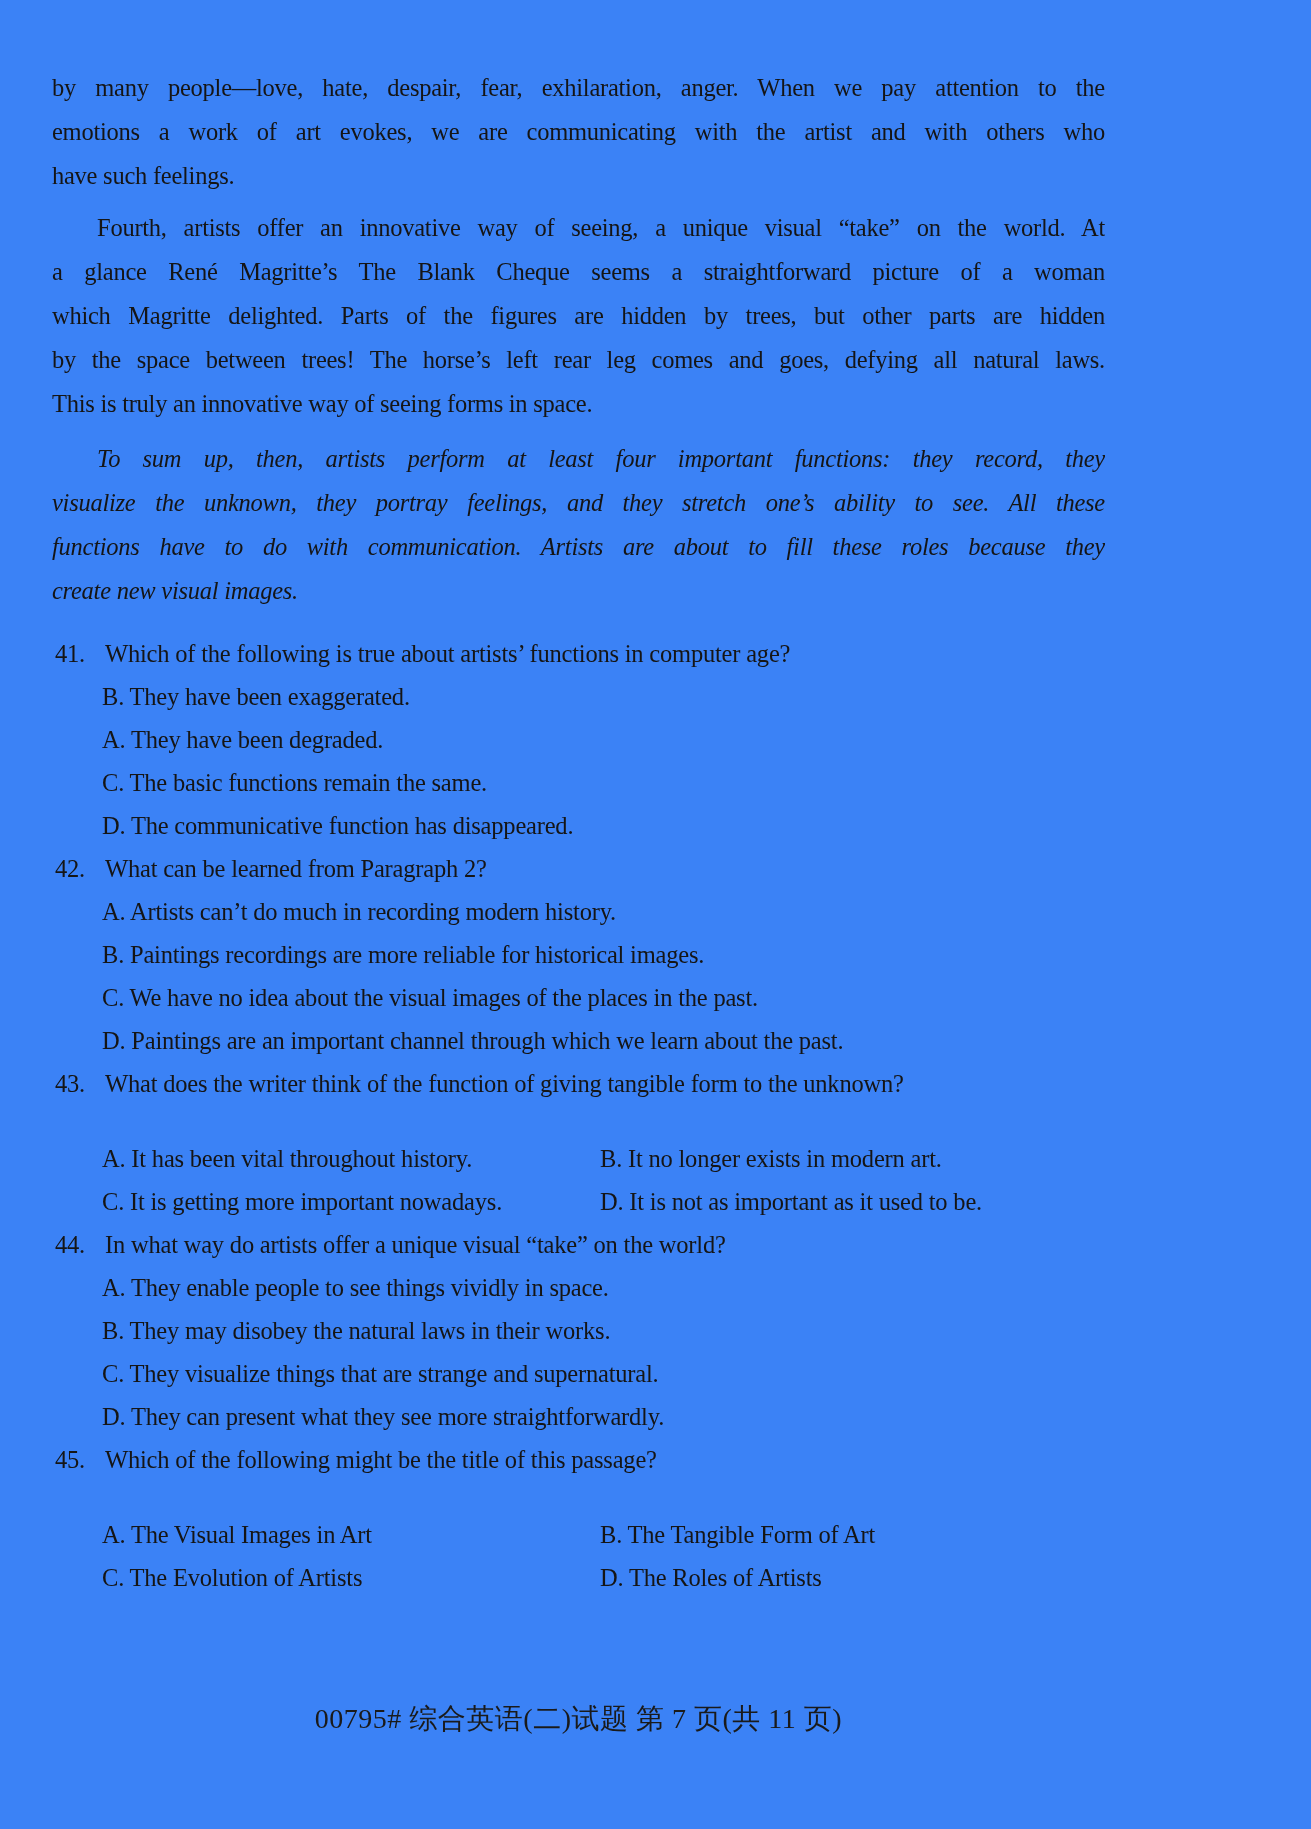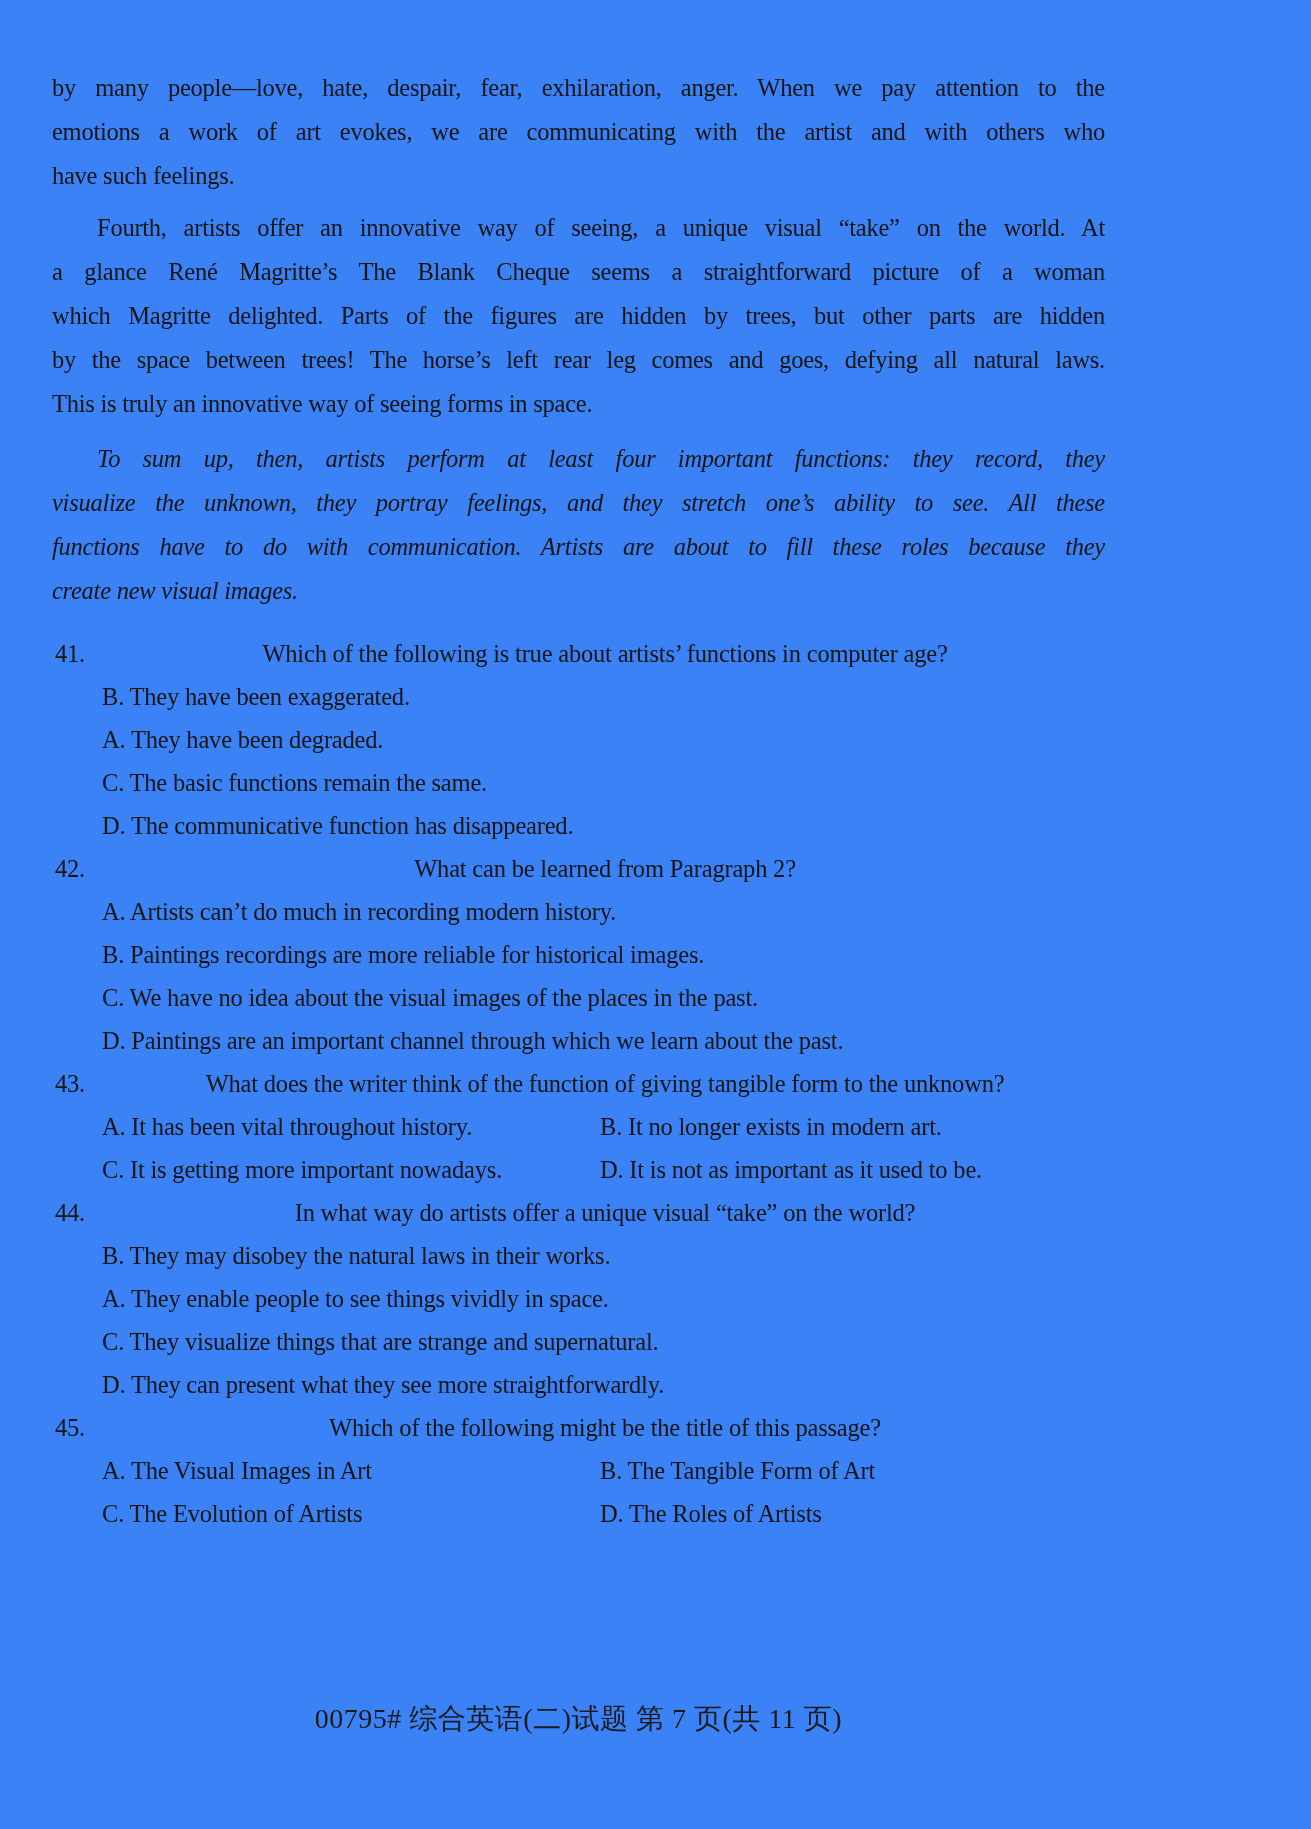--- a/index.html
+++ b/index.html
@@ -37,26 +37,27 @@
     max-height:44px;
   }
   .line.just { text-align-last:justify; }
   .line.indent { padding-left:45px; }
   .book { }
   
   .questions { margin-top:19px; }
   .questions .line { line-height:43px; max-height:43px; text-align:left; letter-spacing:-0.2px; }
   .q-line { display:flex; }
   .q-num { flex:0 0 53px; width:53px; padding-left:3px; }
-  .q-text { flex:1 1 auto;text-align:center; }
+  .q-text { flex:1 1 auto; }
   .opt-stack { margin-left:50px; }
   .q-grid {
     display:grid;
     grid-template-columns:498px 1fr;
     margin-left:50px;
+    margin-top:32px;
   }
   
   .footer {
     position:absolute;
     left:52px;
     top:1700px;
     width:1053px;
     text-align:center;
     font-size:28px;
     letter-spacing:0.5px;
@@ -128,22 +129,22 @@
           <div class="line">C. It is getting more important nowadays.</div>
           <div class="line">D. It is not as important as it used to be.</div>
         </div>
       </div>
 
       <div class="q-block">
         <div class="line q-line">
           <span class="q-num">44.</span>
           <span class="q-text">In what way do artists offer a unique visual “take” on the world?</span>
         </div>
+        <div class="line opt-stack">A. They enable people to see things vividly in space.</div>
         <div class="line opt-stack">B. They may disobey the natural laws in their works.</div>
-        <div class="line opt-stack">A. They enable people to see things vividly in space.</div>
         <div class="line opt-stack">C. They visualize things that are strange and supernatural.</div>
         <div class="line opt-stack">D. They can present what they see more straightforwardly.</div>
       </div>
 
       <div class="q-block">
         <div class="line q-line">
           <span class="q-num">45.</span>
           <span class="q-text">Which of the following might be the title of this passage?</span>
         </div>
         <div class="q-grid">

